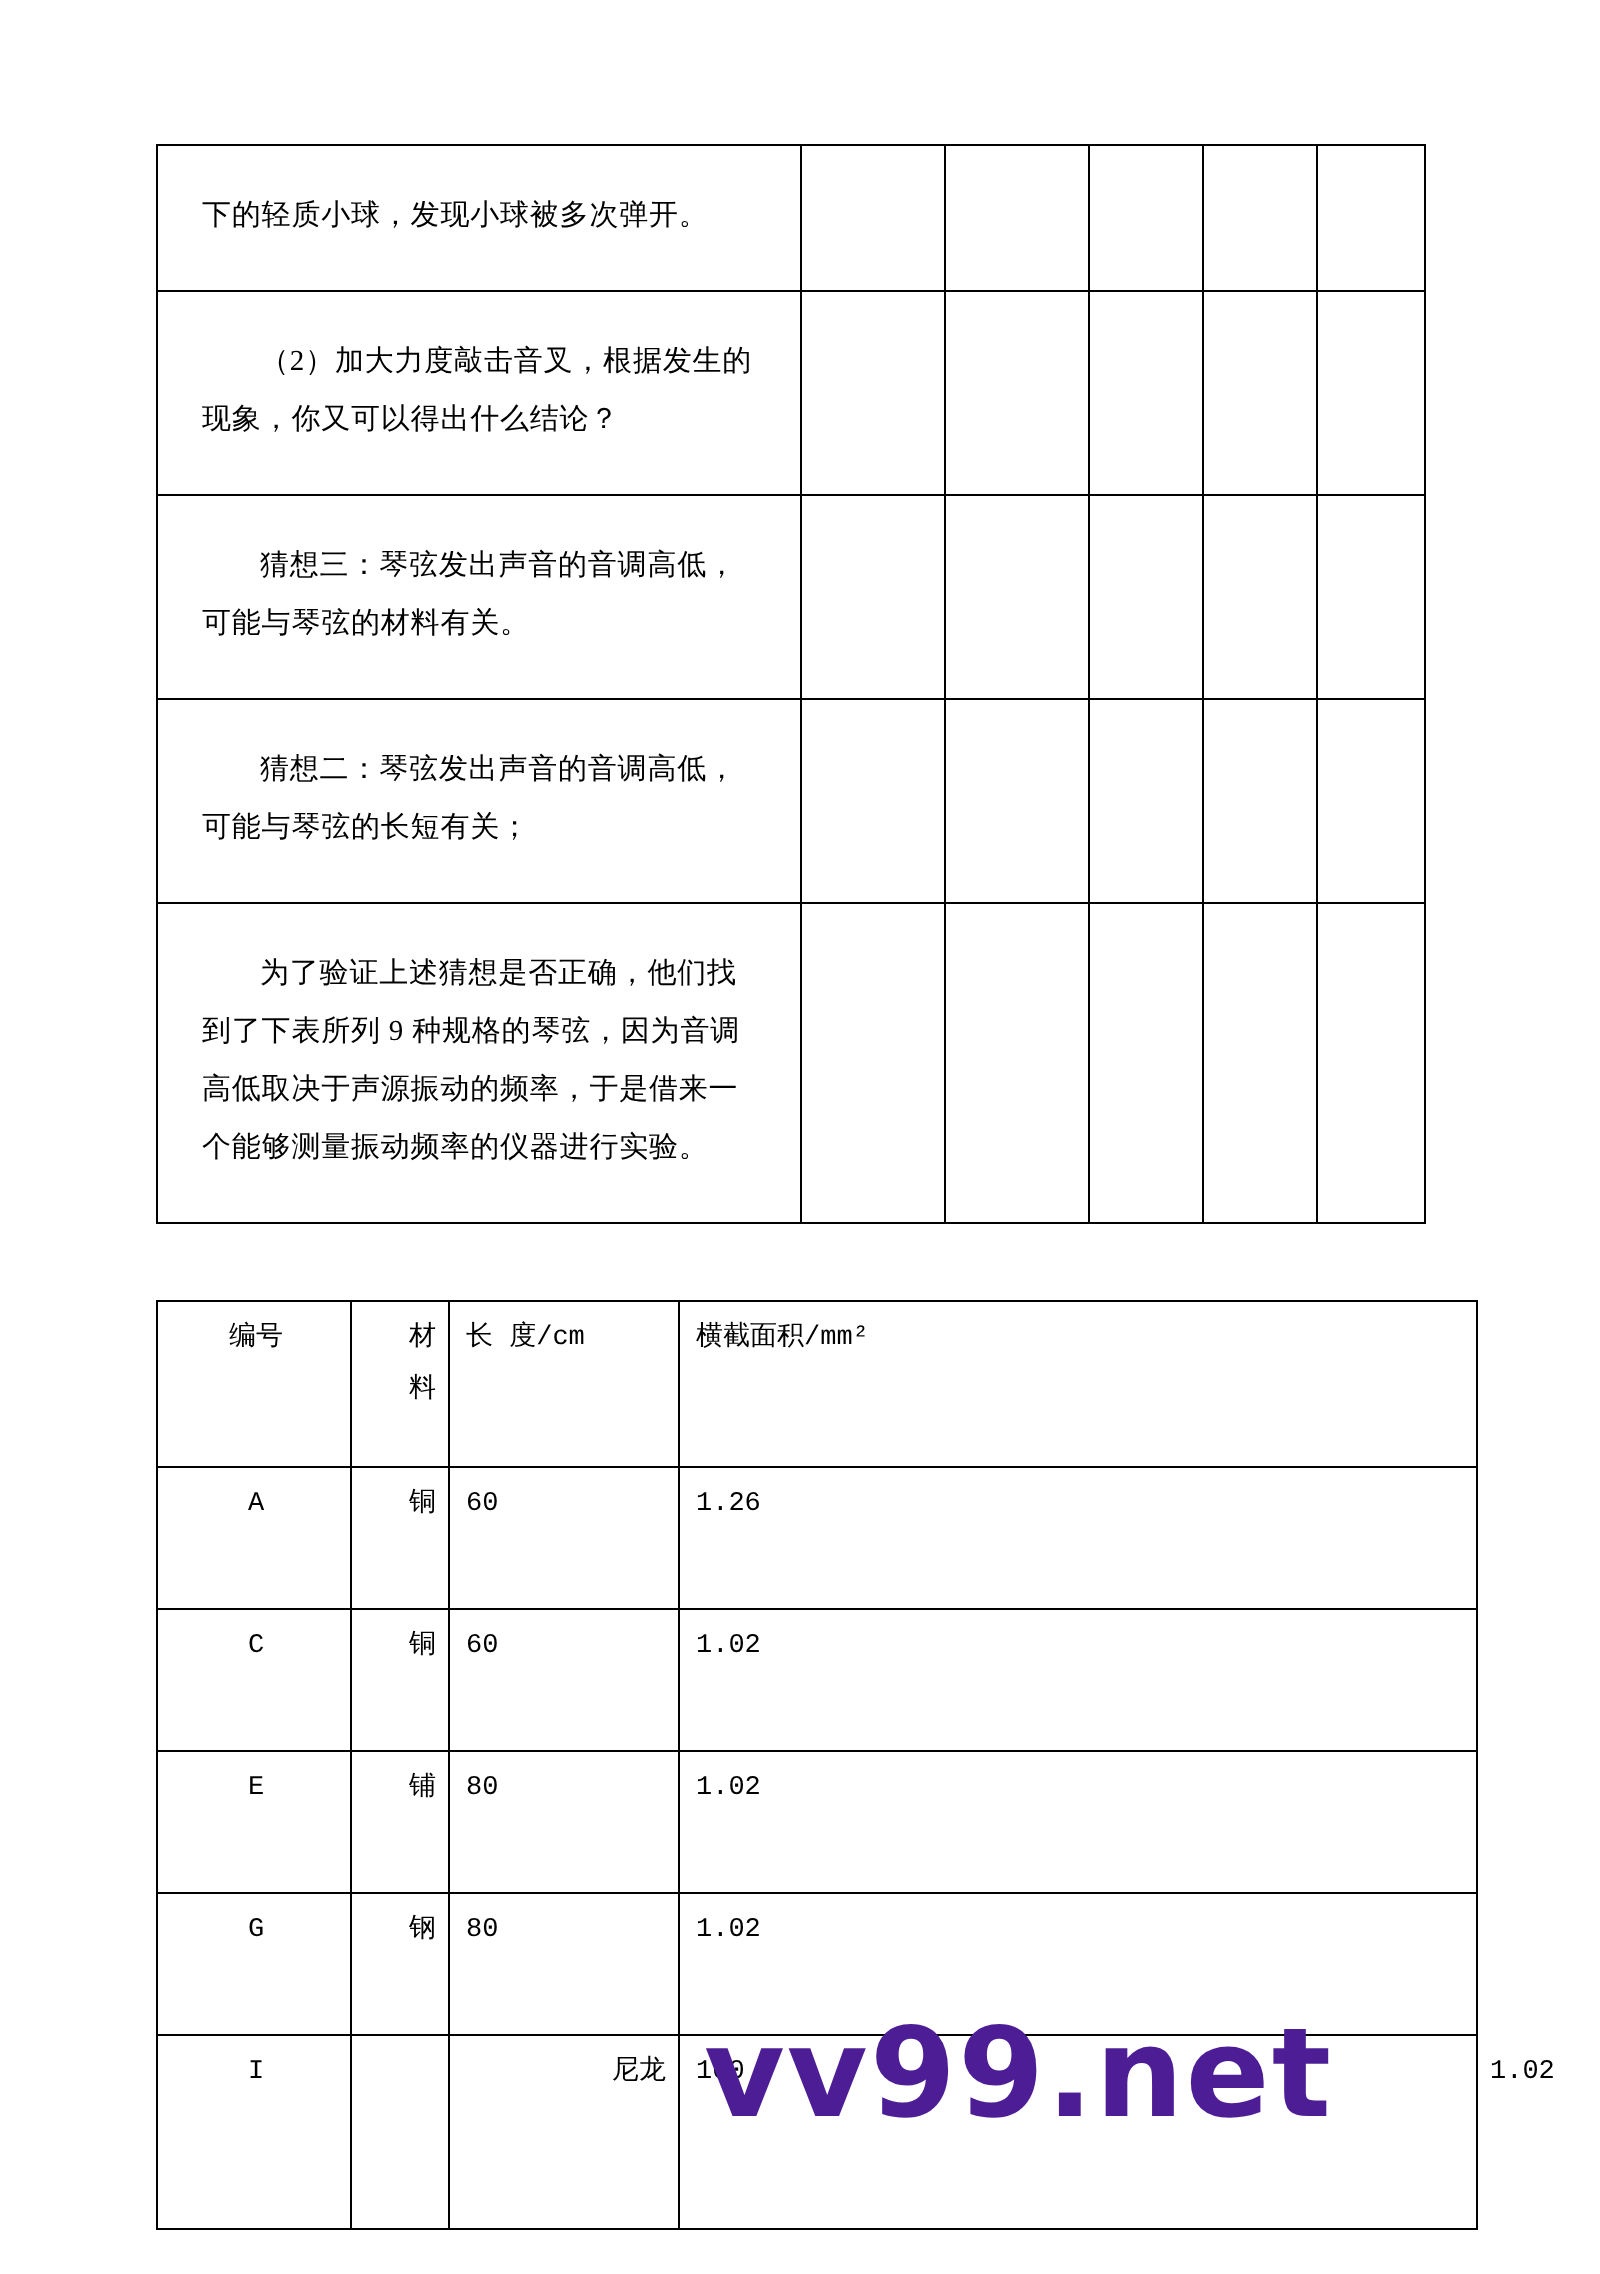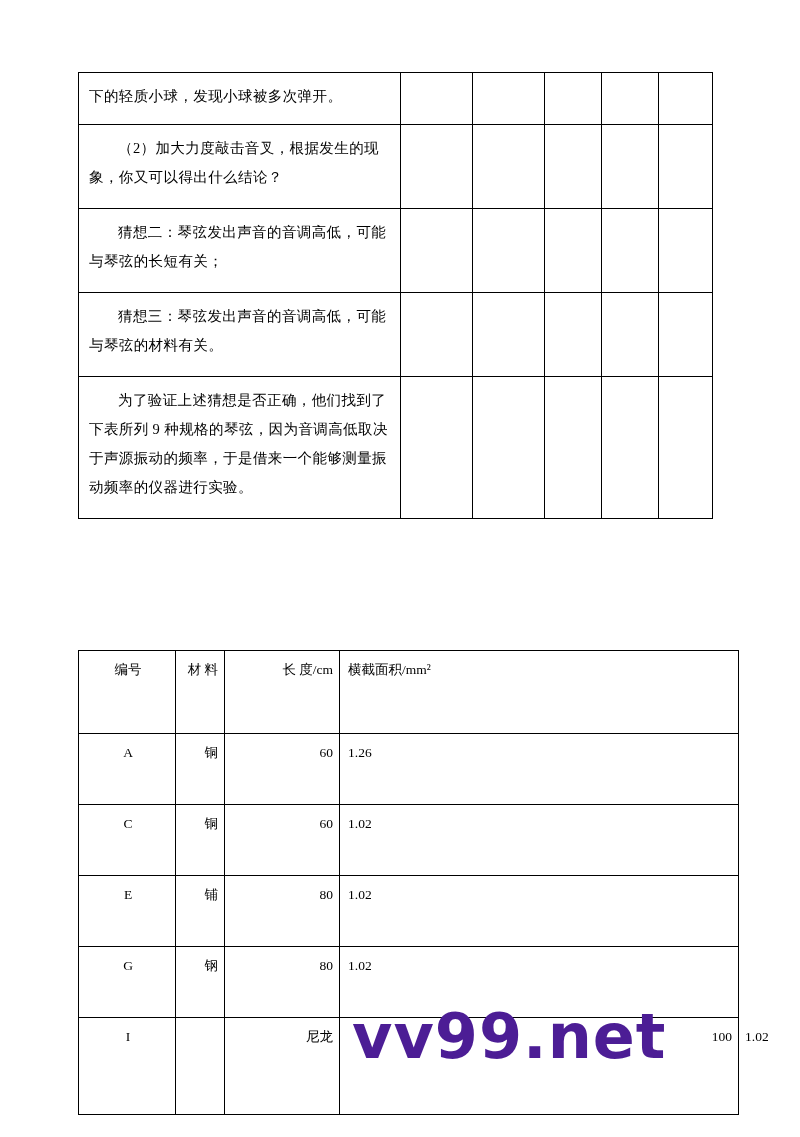--- a/index.html
+++ b/index.html
@@ -28,21 +28,21 @@
     position: absolute;
     left: 78px;
     top: 72px;
     width: 634px;
     border-collapse: collapse;
     table-layout: fixed;
   }
   .qtable td {
     border: 1px solid #000;
     vertical-align: top;
-    padding: 0;
+    padding: 12px;
   }
   .qcell {
     padding: 9px 10px 10px 10px;
     font-size: 14.5px;
     line-height: 29px;
     letter-spacing: 0.4px;
   }
   .indent { text-indent: 2em; }
   .blankcell { padding: 0; }
 
@@ -55,27 +55,28 @@
     border-collapse: collapse;
     table-layout: fixed;
   }
   .stable td {
     border: 1px solid #000;
     font-size: 13.5px;
     line-height: 26px;
     vertical-align: top;
     padding: 6px 6px 6px 8px;
     height: 58px;
+    font-family: Liberation Mono, monospace;
   }
   .stable td.hd {
     height: 70px;
   }
   .c-num  { text-align: center; }
   .c-mat  { text-align: right; }
-  .c-len  { text-align: right; }
+  .c-len  { text-align: left; }
   .c-area { text-align: left; padding-left: 22px; }
 
   
   .watermark {
     position: absolute;
     left: 352px;
     top: 1000px;
     font-family: "DejaVu Sans", sans-serif;
     font-weight: bold;
     font-size: 62px;
@@ -114,31 +115,31 @@
           <div class="qcell indent">（2）加大力度敲击音叉，根据发生的现象，你又可以得出什么结论？</div>
         </td>
         <td class="blankcell"></td>
         <td class="blankcell"></td>
         <td class="blankcell"></td>
         <td class="blankcell"></td>
         <td class="blankcell"></td>
       </tr>
       <tr style="height:84px">
         <td>
+          <div class="qcell indent">猜想三：琴弦发出声音的音调高低，可能与琴弦的材料有关。</div>
+        </td>
+        <td class="blankcell"></td>
+        <td class="blankcell"></td>
+        <td class="blankcell"></td>
+        <td class="blankcell"></td>
+        <td class="blankcell"></td>
+      </tr>
+      <tr style="height:84px">
+        <td>
           <div class="qcell indent">猜想二：琴弦发出声音的音调高低，可能与琴弦的长短有关；</div>
-        </td>
-        <td class="blankcell"></td>
-        <td class="blankcell"></td>
-        <td class="blankcell"></td>
-        <td class="blankcell"></td>
-        <td class="blankcell"></td>
-      </tr>
-      <tr style="height:84px">
-        <td>
-          <div class="qcell indent">猜想三：琴弦发出声音的音调高低，可能与琴弦的材料有关。</div>
         </td>
         <td class="blankcell"></td>
         <td class="blankcell"></td>
         <td class="blankcell"></td>
         <td class="blankcell"></td>
         <td class="blankcell"></td>
       </tr>
       <tr style="height:142px">
         <td>
           <div class="qcell indent">为了验证上述猜想是否正确，他们找到了下表所列 9 种规格的琴弦，因为音调高低取决于声源振动的频率，于是借来一个能够测量振动频率的仪器进行实验。</div>

